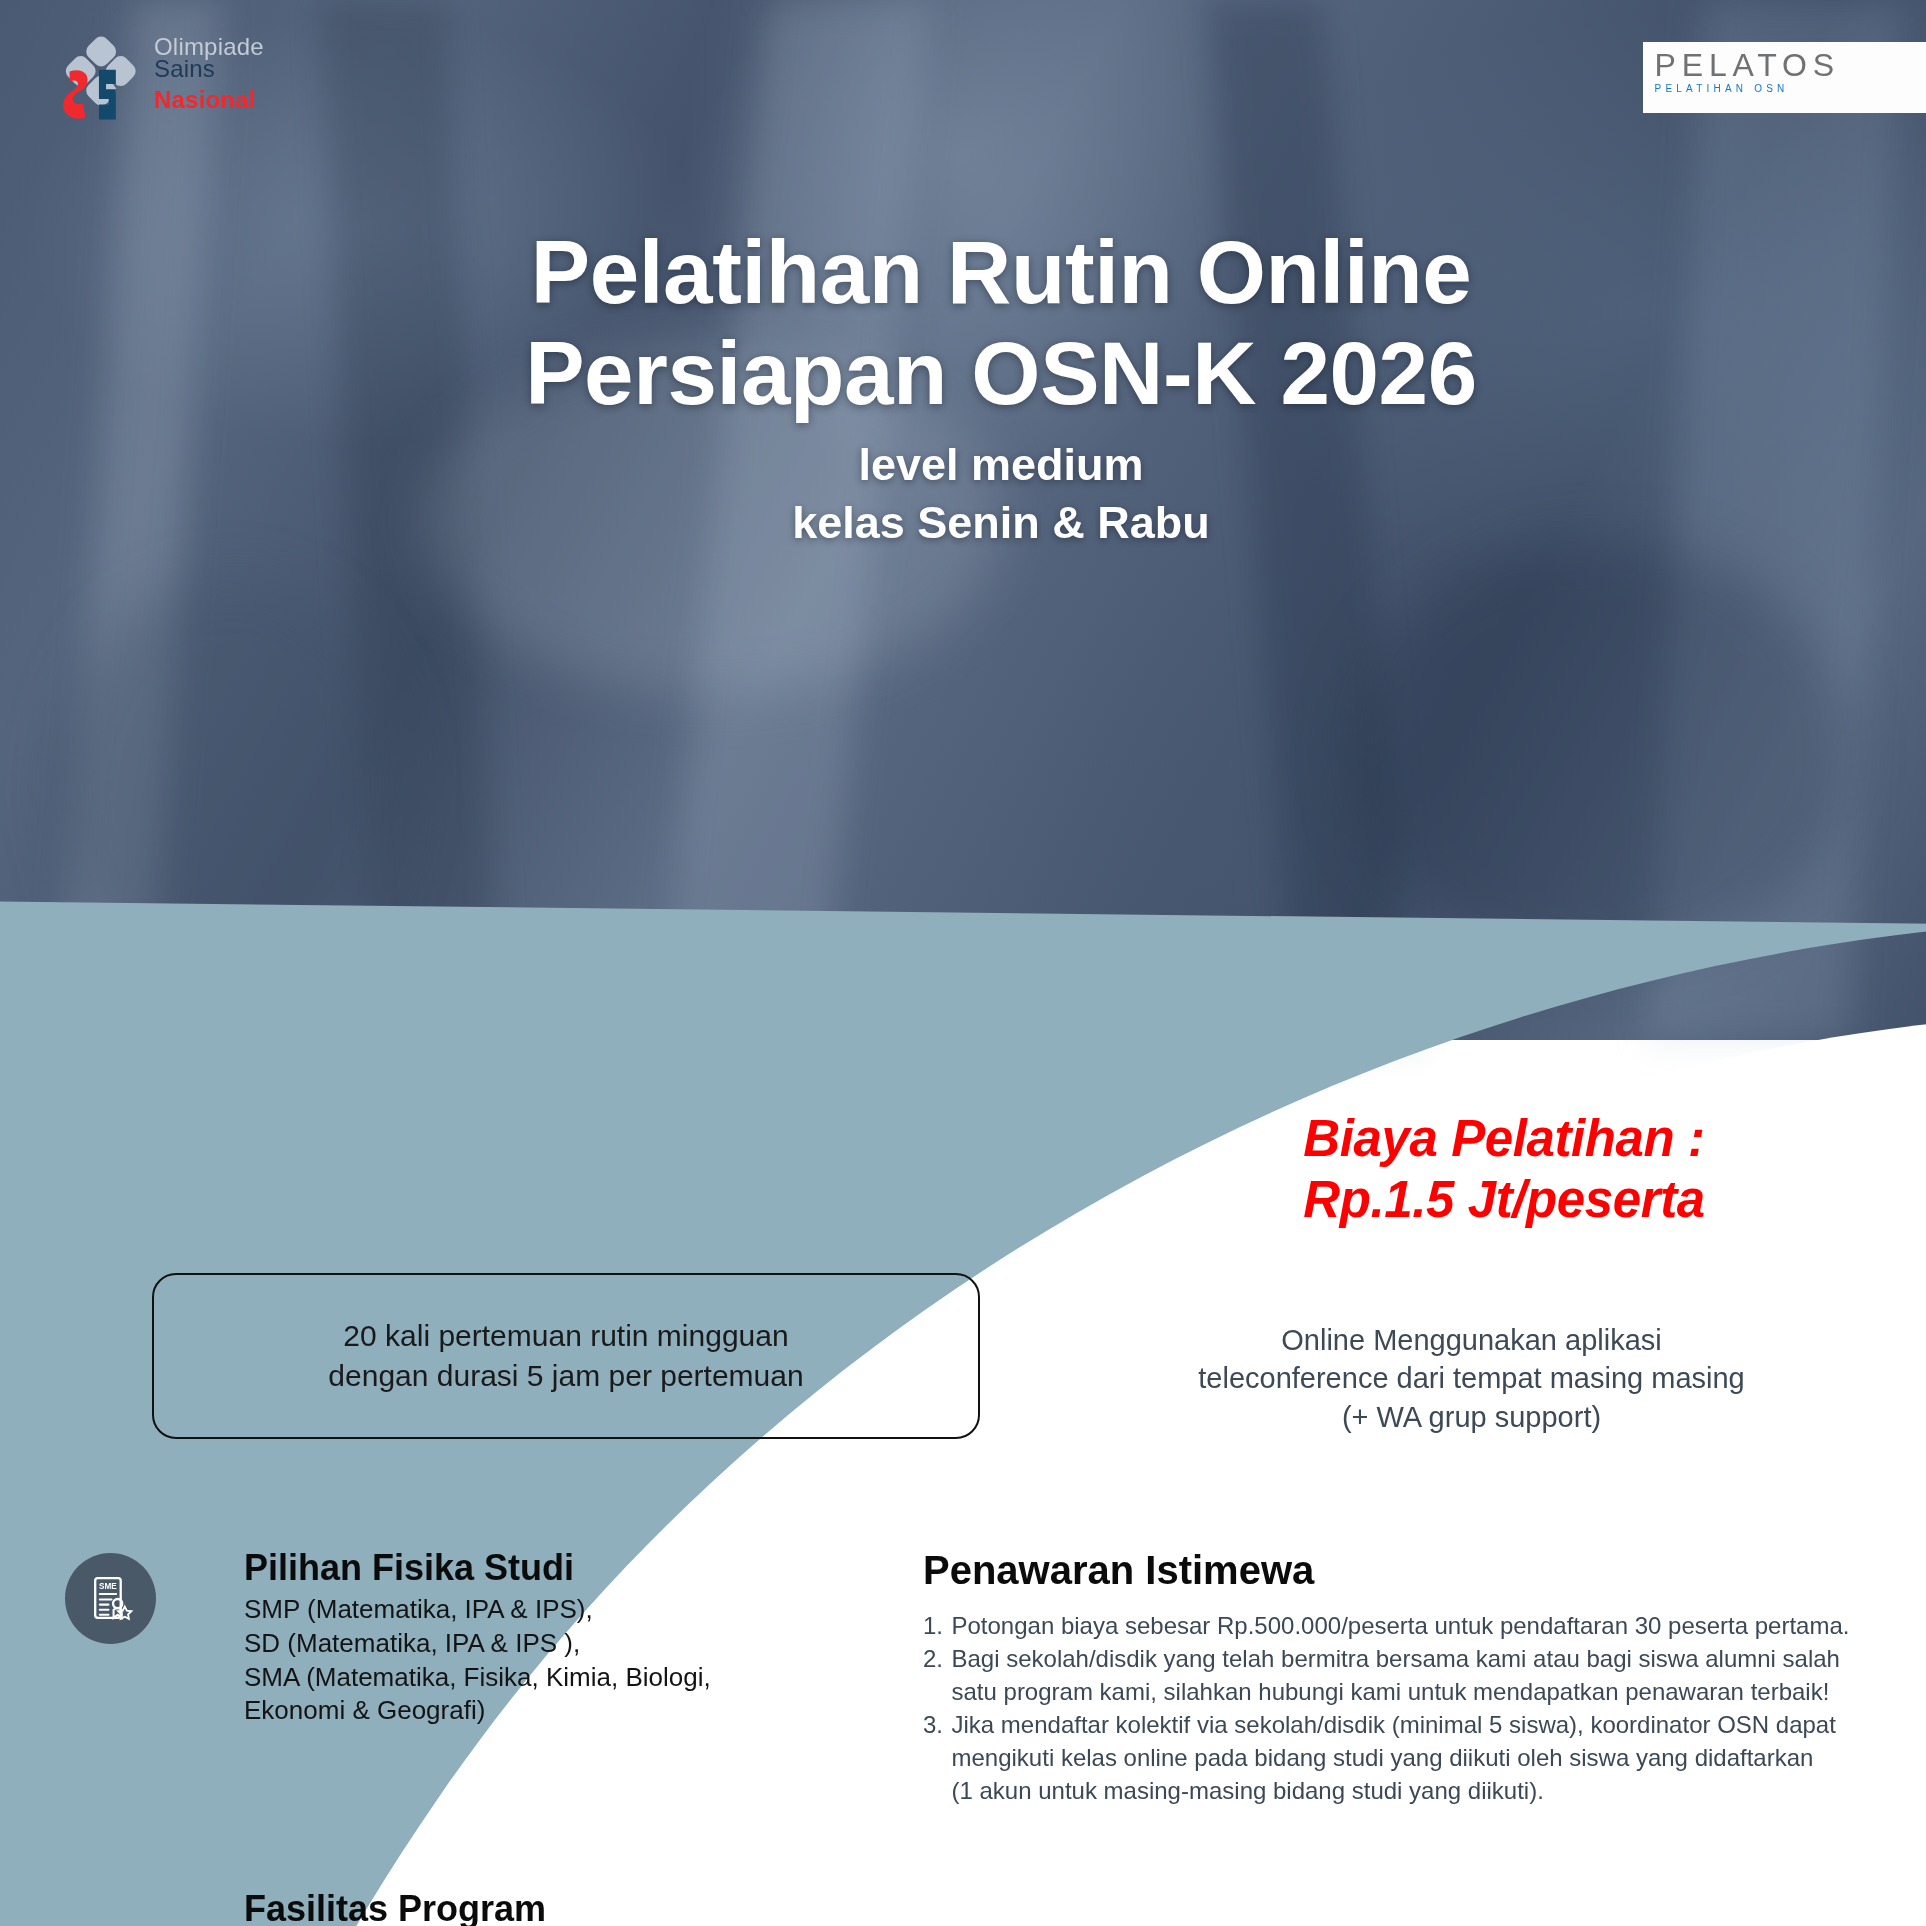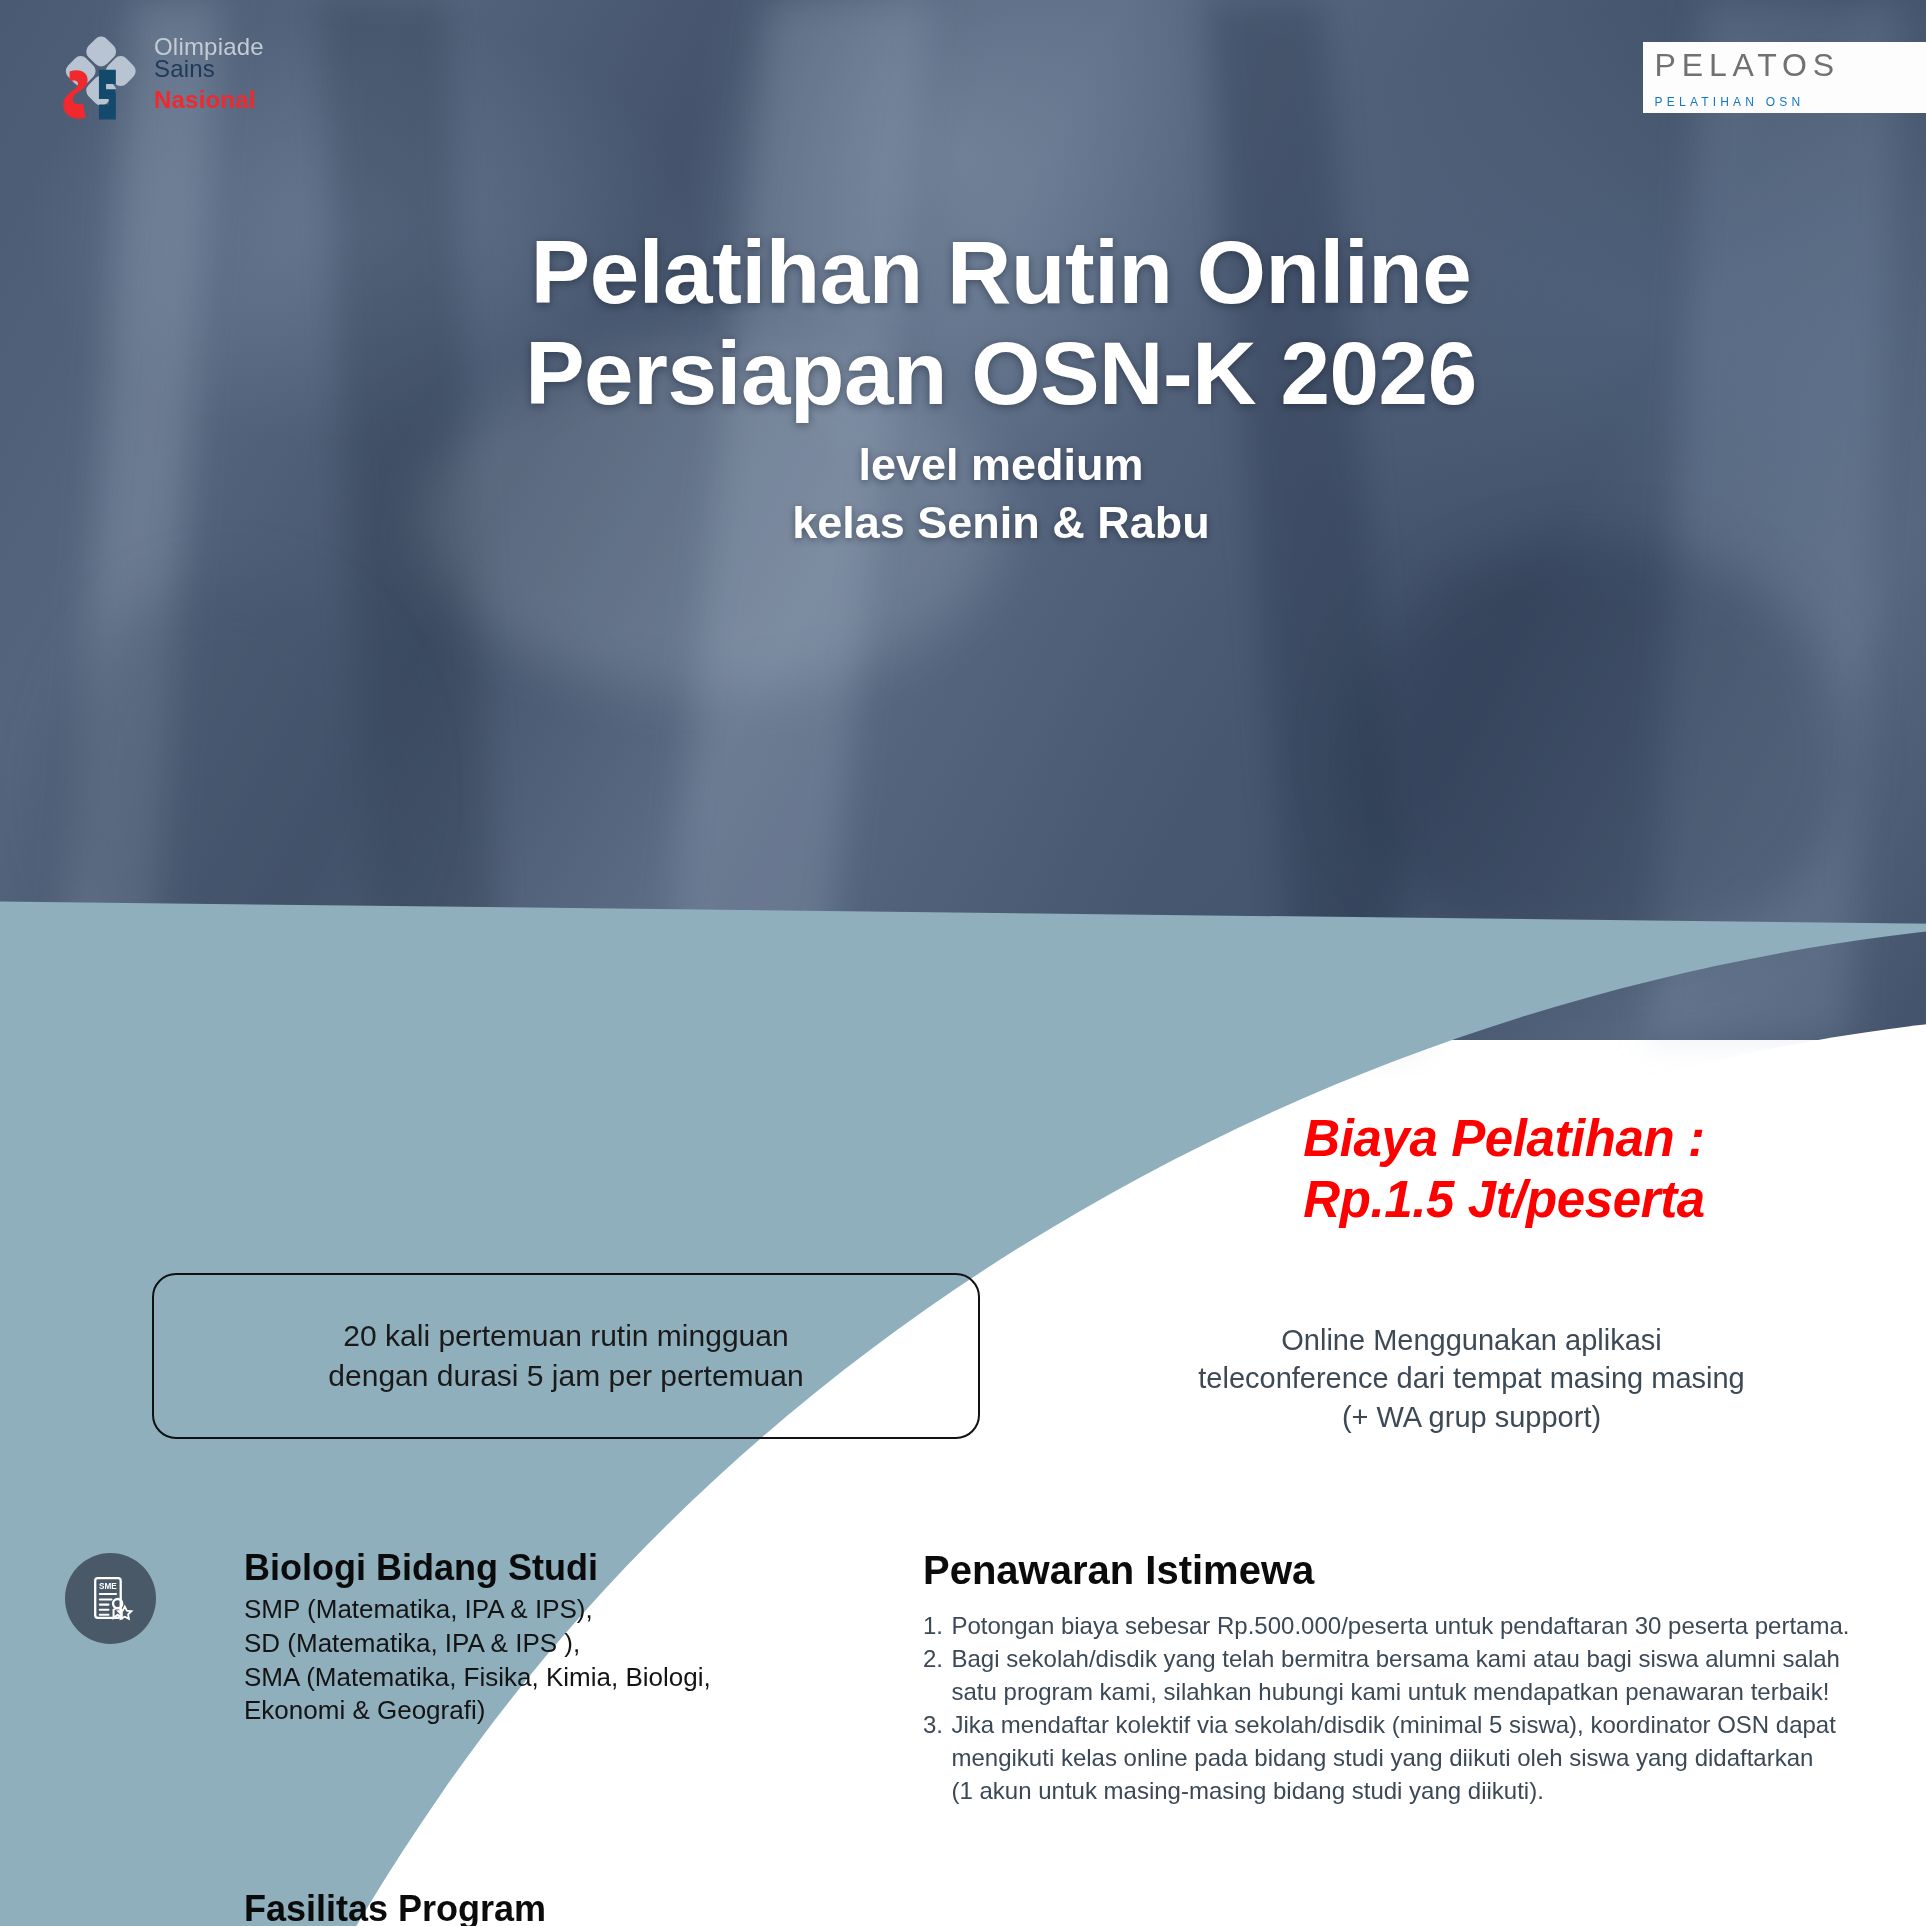--- a/index.html
+++ b/index.html
@@ -41,21 +41,21 @@
   #osn-logo .words{ position:absolute; left:96px; top:4.6px; }
   #osn-logo .w1{ font-size:24px; color:#c3cbd6; letter-spacing:0.2px; line-height:.95; font-weight:400;}
   #osn-logo .w2{ font-size:24px; color:#1d3a57; letter-spacing:0.2px; line-height:.95; font-weight:400;}
   #osn-logo .w3{ font-size:24px; color:#f0292f; letter-spacing:0.2px; line-height:.95; font-weight:700;margin-top:8px;}
 
   #pelatos{
     position:absolute; left:1643px; top:42px; width:293px; height:71px;
     background:#fdfdfd; padding:7px 11.6px 3.9px 11.6px;
   }
   #pelatos .p1{ font-size:32px; font-weight:400; color:#6f7173; letter-spacing:5.8px; line-height:1; }
-  #pelatos .p2{ font-size:12px; font-weight:400; color:#1277c4; letter-spacing:4.2px; line-height:1; margin-top:15px; }
+  #pelatos .p2{ font-size:10px; font-weight:400; color:#1277c4; letter-spacing:4.2px; line-height:1; margin-top:3px; }
 
   
   #title-wrap{ position:absolute; left:0; top:222px; width:2002px; text-align:center; }
   #title-wrap .t-main{
     font-family:"Liberation Sans", sans-serif;
     font-weight:700; font-size:89px; color:#ffffff; line-height:1.13;
     letter-spacing:-0.4px;
     text-shadow:0 2.3px 8.5px rgba(10,18,30,.42);
   }
   #title-wrap .t-sub{
@@ -187,21 +187,21 @@
         <line x1="29" y1="62" x2="46" y2="62"></line>
         <line x1="29" y1="72" x2="46" y2="72"></line>
         <line x1="29" y1="82" x2="46" y2="82"></line>
       </g>
       <circle cx="64" cy="60" r="9" fill="none" stroke="#fff" stroke-width="4.5"></circle>
       <path d="M56 72 q8 -6 16 0 l0 16 l-8 -6 l-8 6 z" fill="none" stroke="#fff" stroke-width="4"></path>
       <path d="M78 66 l4 8 l9 1 l-6.5 6 l1.5 9 l-8 -4.3 l-8 4.3 l1.5 -9 l-6.5 -6 l9 -1 z" fill="none" stroke="#fff" stroke-width="3.6"></path>
     </svg>
   </div>
   <div style="margin-left:179px">
-    <div class="lsec-head">Biologi Bidang Studi</div>
+    <div class="lsec-head">Pilihan Fisika Studi</div>
     <div class="lsec-body" style="margin-top:6.2px">
       <div>SMP (Matematika, IPA &amp; IPS),</div>
       <div>SD (Matematika, IPA &amp; IPS ),</div>
       <div>SMA (Matematika, Fisika, Kimia, Biologi,</div>
       <div>Ekonomi &amp; Geografi)</div>
     </div>
   </div>
 </div>
 
 <div class="lcol" style="top:1890px">

